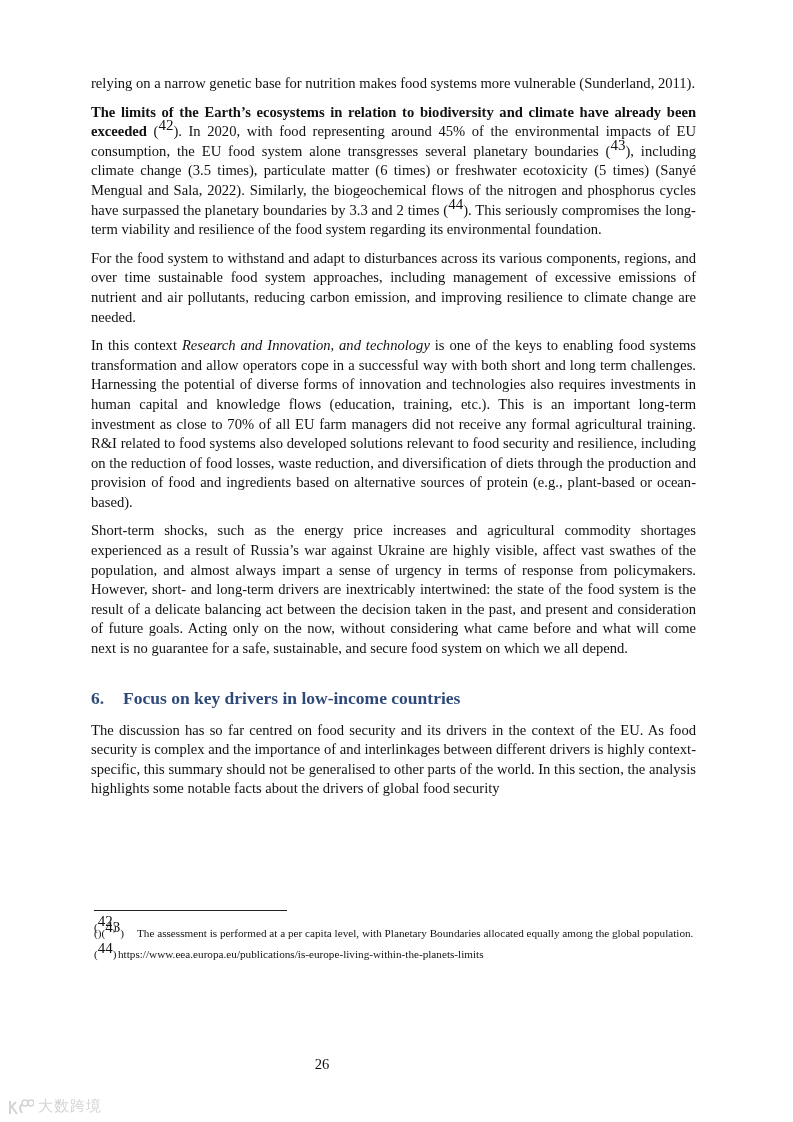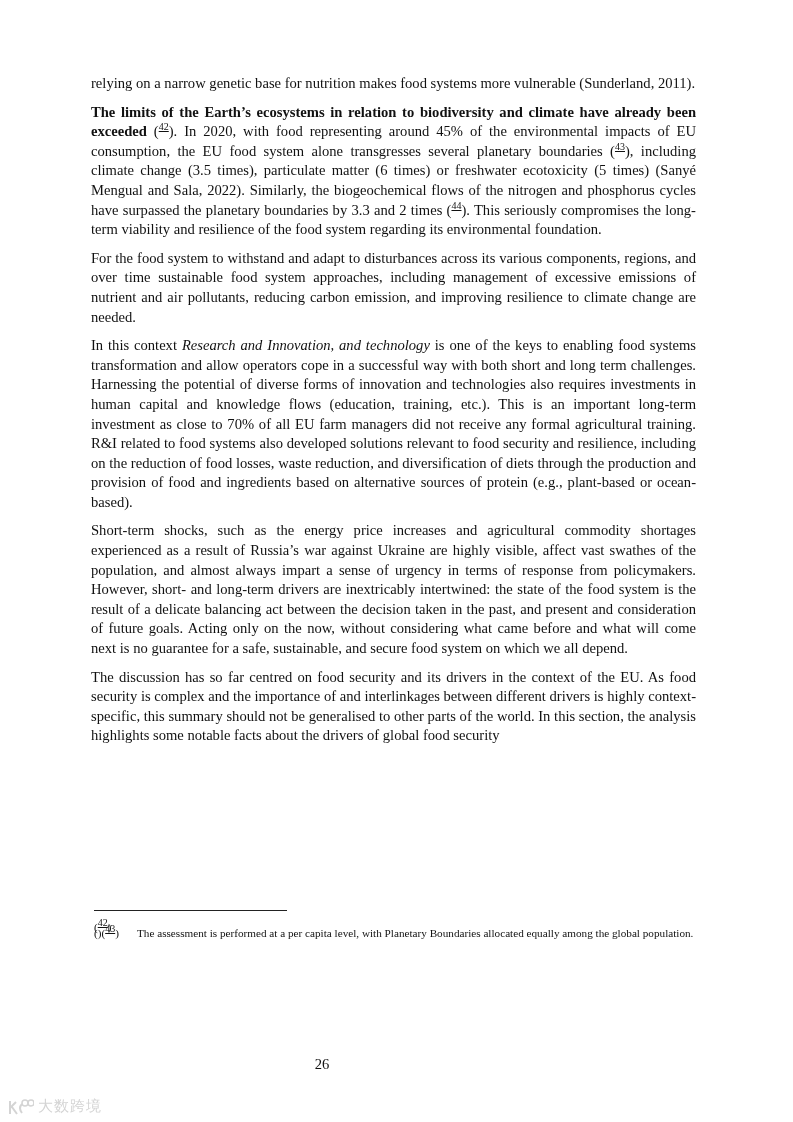--- a/index.html
+++ b/index.html
@@ -23,24 +23,23 @@
     }
     p.body-para {
       margin: 0 0 9px 0;
       font-size: 14.6px;
       line-height: 19.6px;
       text-align: justify;
     }
     .bold { font-weight: bold; }
     .bolditalic { font-weight: normal; font-style: italic; }
     sup {
-      font-size: 10px;
+      font-size: 15px;
       line-height: 0;
       vertical-align: super;
-      text-decoration: underline;
     }
     h2.section-heading {
       margin: 28px 0 12px 0;
       font-size: 17.5px;
       line-height: 22px;
       font-weight: bold;
       color: #2f4a78;
     }
     h2.section-heading .num {
       display: inline-block;
@@ -119,35 +118,42 @@
   </p>
 
   <p class="body-para">
     <span>In this context </span><span class="bolditalic">Research and Innovation, and technology</span><span> is one of the keys to enabling food systems transformation and allow operators cope in a successful way with both short and long term challenges. Harnessing the potential of diverse forms of innovation and technologies also requires investments in human capital and knowledge flows (education, training, etc.). This is an important long-term investment as close to 70% of all EU farm managers did not receive any formal agricultural training. R&amp;I related to food systems also developed solutions relevant to food security and resilience, including on the reduction of food losses, waste reduction, and diversification of diets through the production and provision of food and ingredients based on alternative sources of protein (e.g., plant-based or ocean-based).</span>
   </p>
 
   <p class="body-para">
     <span>Short-term shocks, such as the energy price increases and agricultural commodity shortages experienced as a result of Russia’s war against Ukraine are highly visible, affect vast swathes of the population, and almost always impart a sense of urgency in terms of response from policymakers. However, short- and long-term drivers are inextricably intertwined: the state of the food system is the result of a delicate balancing act between the decision taken in the past, and present and consideration of future goals. Acting only on the now, without considering what came before and what will come next is no guarantee for a safe, sustainable, and secure food system on which we all depend.</span>
   </p>
 
+  <h2 class="section-heading">
+    <span class="num">6.</span><span>Focus on key drivers in low-income countries</span>
+  </h2>
 
   <p class="body-para">
     <span>The discussion has so far centred on food security and its drivers in the context of the EU. As food security is complex and the importance of and interlinkages between different drivers is highly context-specific, this summary should not be generalised to other parts of the world. In this section, the analysis highlights some notable facts about the drivers of global food security</span>
   </p>
 </div>
 
 <div class="footnote-rule"></div>
 
 <div class="footnotes">
   <div class="footnote">
     <span class="fn-marker"><span>(</span><sup>42</sup><span>)</span></span>
   </div>
   <div class="footnote fn43">
     <span class="fn-marker"><span>()(</span><sup>43</sup><span>)</span></span>
     <span style="padding-left:19px">The assessment is performed at a per capita level, with Planetary Boundaries allocated equally among the global population.</span>
+  </div>
+  <div class="footnote">
+    <span class="fn-marker"><span>(</span><sup>44</sup><span>)</span></span>
+    <span>https://www.eea.europa.eu/publications/is-europe-living-within-the-planets-limits</span>
   </div>
 </div>
 
 <div class="page-number">26</div>
 
 <div class="watermark">
   <span class="logo">
     <svg width="26" height="18" viewBox="0 0 26 18">
       <path d="M2 3 L2 16 M2 10 L8 4 M4 9 L9 16" stroke="#d4d4d4" stroke-width="2" fill="none"></path>
       <path d="M14 6 Q10 10 14 15" stroke="#d4d4d4" stroke-width="2" fill="none"></path>

